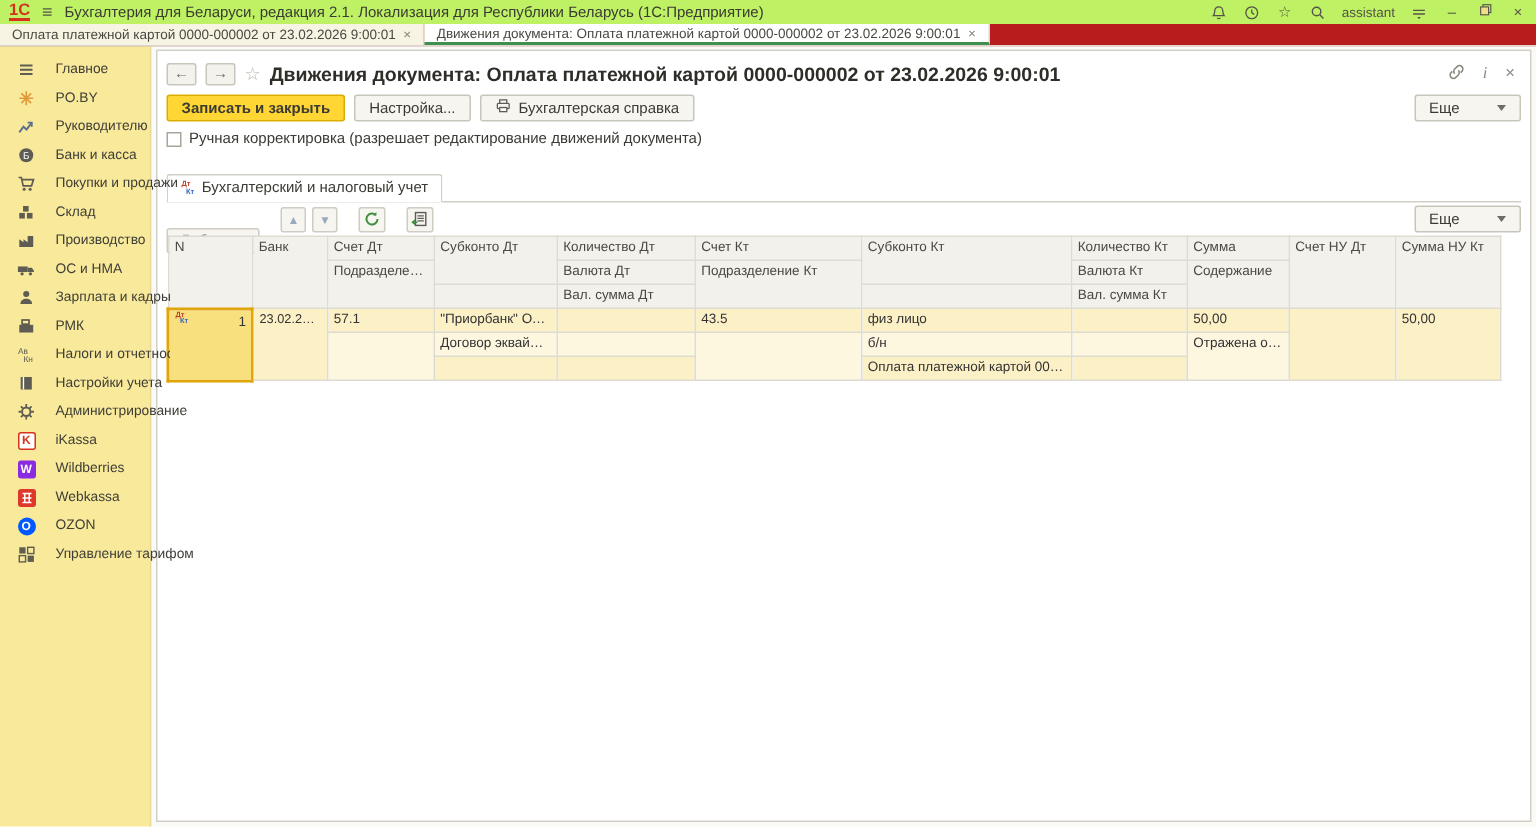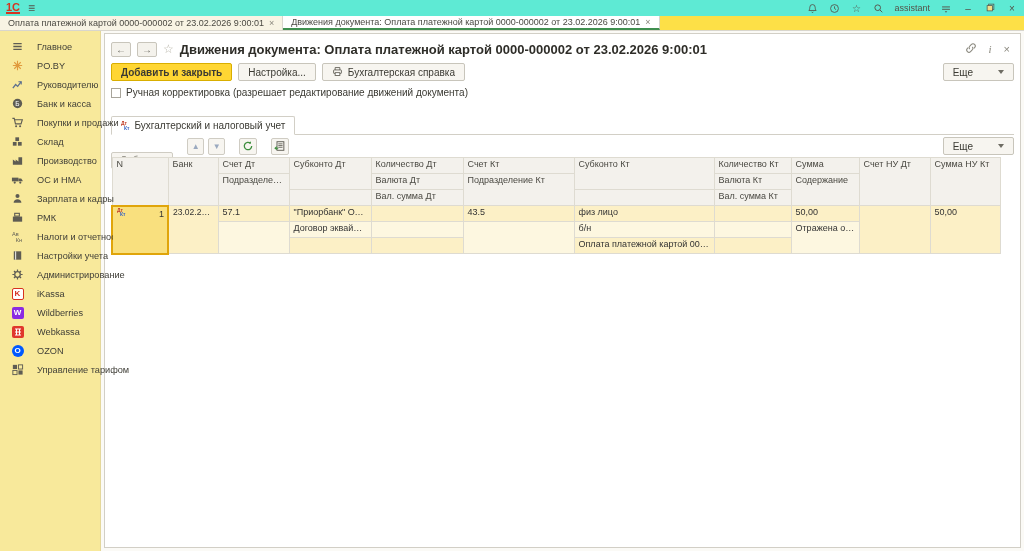--- a/index.html
+++ b/index.html
@@ -1,30 +1,30 @@
 <!DOCTYPE html>
 <html><head>
 <meta charset="utf-8">
 <style>
   * { margin:0; padding:0; box-sizing:border-box; }
   html,body { width:1024px; height:551px; overflow:hidden;
     font-family:"Liberation Sans","DejaVu Sans",sans-serif; font-size:11px; color:#333; background:#fff; }
 
   
-  .titlebar { height:16px; background:#5eead4; display:flex; align-items:center; padding:0 6px; gap:8px; }
+  .titlebar { height:16px; background:#bef264; display:flex; align-items:center; padding:0 6px; gap:8px; }
   .logo1c { color:#d6331f; font-weight:bold; font-size:11px; border-bottom:2px solid #d6331f; line-height:10px; }
   .tb-menu { color:#55534a; font-size:12px; line-height:10px; }
   .tb-title { font-size:10px; color:#3b3a33; white-space:nowrap; overflow:hidden; flex:1 1 auto; }
   .tb-right { display:flex; align-items:center; gap:10px; margin-left:auto; }
   .tb-ic { width:12px; height:12px; display:inline-flex; align-items:center; justify-content:center; color:#55534a; font-size:10px; }
   .tb-user { font-size:9px; color:#55534a; }
   .winbtn { font-size:10px; color:#55534a; width:12px; text-align:center; }
 
   
-  .tabbar { height:15px; background:#fde047; display:flex; align-items:stretch; border-bottom:1px solid #d9d6cd; }
+  .tabbar { height:15px; background:#b91c1c; display:flex; align-items:stretch; border-bottom:1px solid #d9d6cd; }
   .ptab { display:flex; align-items:center; gap:5px; padding:0 8px; font-size:9px; color:#4a4942;
           background:#f8f4e4; border-right:1px solid #d9d6cd; white-space:nowrap; }
   .ptab.active { background:#ffffff; border-bottom:2px solid #3f8f4f; }
   .ptab .x { color:#8a887e; font-size:9px; }
 
   
   .appbody { display:flex; height:525px; }
   .sidebar { width:101px; background:#f8e99b; border-right:1px solid #e4d79a; padding-top:6px; flex:0 0 101px; }
   .sb-item { height:19px; display:flex; align-items:center; gap:13px; padding:0 4px 0 11px; cursor:pointer; }
   .sb-item span.lbl { font-size:10px; color:#3f3e37; white-space:nowrap; transform:scale(.92); transform-origin:left center; }
@@ -80,20 +80,21 @@
   .ncell .n { position:absolute; right:3px; top:2px; }
   .amt { font-weight:bold; }
   td.wrap, th.wrap { white-space:normal; text-overflow:clip; }
 </style>
 </head>
 <body>
 
 <div class="titlebar">
   <span class="logo1c">1С</span>
   <span class="tb-menu">≡</span>
+  <span class="tb-title">Бухгалтерия для Беларуси, редакция 2.1. Локализация для Республики Беларусь  (1С:Предприятие)</span>
   <span class="tb-right">
     <span class="tb-ic">
       <svg width="11" height="11" viewBox="0 0 14 14">
           <path d="M7 2a3.4 3.4 0 013.4 3.4c0 3 1.2 4.1 1.2 4.1H2.4s1.2-1.1 1.2-4.1A3.4 3.4 0 017 2zM5.8 11.2a1.3 1.3 0 002.4 0" fill="none" stroke="#55534a" stroke-width="1.1"></path>
         </svg>
     </span>
     <span class="tb-ic">
       <svg width="11" height="11" viewBox="0 0 14 14">
           <circle cx="7" cy="7" r="5" fill="none" stroke="#55534a" stroke-width="1.1"></circle>
           <path d="M7 4.2V7l2 1.4" fill="none" stroke="#55534a" stroke-width="1.1"></path>
@@ -309,21 +310,21 @@
             <svg width="12" height="12" viewBox="0 0 14 14">
                 <path d="M5.6 8.4a2.6 2.6 0 010-3.7l1.9-1.9a2.6 2.6 0 013.7 3.7l-1 1M8.4 5.6a2.6 2.6 0 010 3.7l-1.9 1.9a2.6 2.6 0 01-3.7-3.7l1-1" fill="none" stroke="#8a887e" stroke-width="1.2"></path>
               </svg>
           </span>
           <span style="font-style:italic;font-family:'Liberation Serif',serif;">i</span>
           <span>×</span>
         </span>
       </div>
 
       <div class="cmd-row">
-        <span class="btn primary">Добавить и закрыть</span>
+        <span class="btn primary">Записать и закрыть</span>
         <span class="btn">Настройка...</span>
         <span class="btn">
           <span>
             <svg width="11" height="11" viewBox="0 0 14 14">
                 <path d="M4 5V2h6v3" fill="none" stroke="#5e5c53" stroke-width="1.1"></path>
                 <rect x="2" y="5" width="10" height="4.5" rx="0.8" fill="none" stroke="#5e5c53" stroke-width="1.1"></rect>
                 <rect x="4" y="8.5" width="6" height="3.5" fill="#fff" stroke="#5e5c53" stroke-width="1.1"></rect>
               </svg>
           </span>
           <span>Бухгалтерская справка</span>

